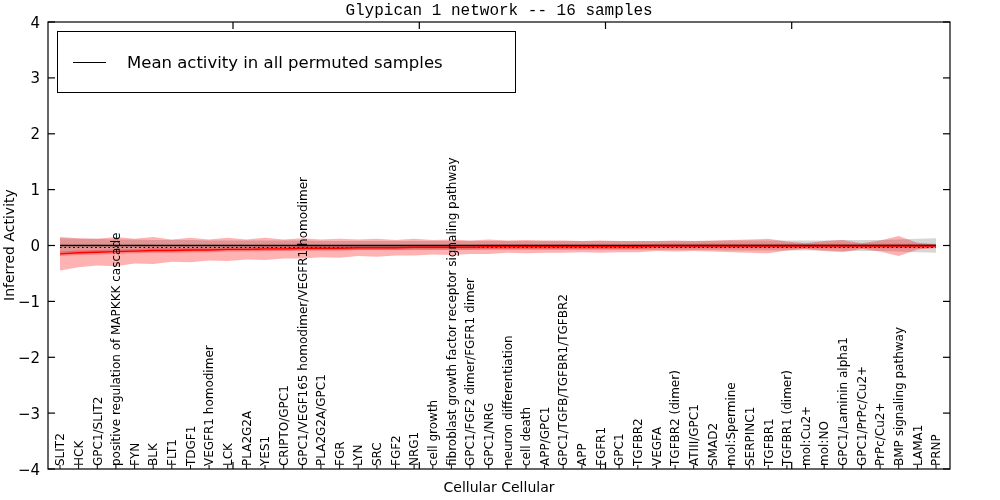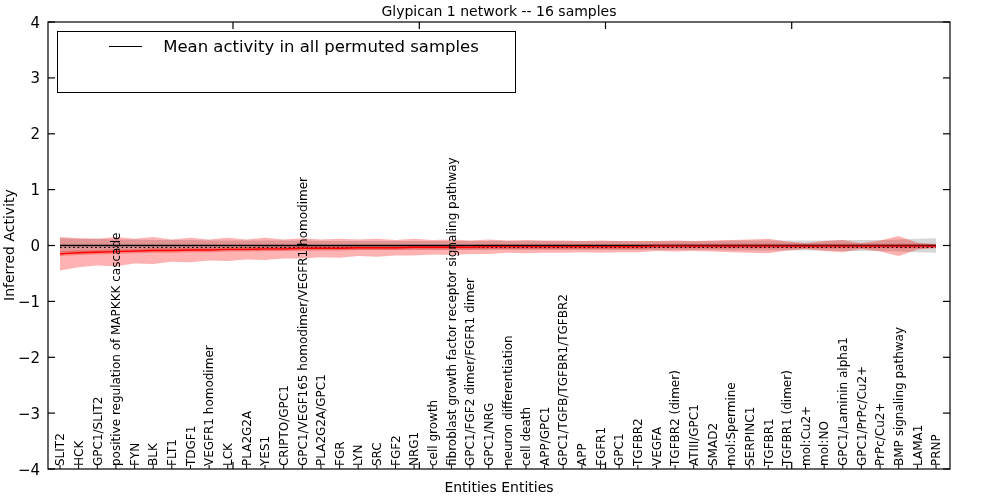--- a/index.html
+++ b/index.html
@@ -4,35 +4,35 @@
 <style>
   html,body { margin:0; padding:0; background:#fff; }
   .figure {
     position:relative; width:1000px; height:500px; background:#ffffff;
     font-family:"DejaVu Sans", sans-serif; color:#000; overflow:hidden;
   }
   .figure svg { position:absolute; left:0; top:0; }
   svg text { font-family:"DejaVu Sans", sans-serif; fill:#000000; }
   .title {
     position:absolute; left:48px; width:902px; top:1px; text-align:center;
-    font-size:14px; line-height:20px;
+    font-size:16px; line-height:20px;font-family:Liberation Mono, monospace;
   }
   .ylabel {
     position:absolute; left:1px; top:22px; height:447px; width:18px;
     writing-mode:vertical-rl; transform:rotate(180deg);
     text-align:center; font-size:14px; white-space:nowrap;
   }
   .xlabel {
     position:absolute; left:48px; width:902px; top:479px; text-align:center;
     font-size:14px;
   }
   .legend {
     position:absolute; left:57px; top:31px; width:459px; height:62px;
     background:#ffffff; border:1.6px solid #000;
-    display:flex; flex-direction:row; justify-content:space-evenly;
+    display:flex; flex-direction:column; justify-content:space-evenly;
     box-sizing:border-box;
   }
   .legend-row { display:flex; align-items:center; height:28px; }
   .legend-line { display:inline-block; width:33px; height:0; border-top:1.6px solid #000; margin-left:15px; flex:none; }
   .legend-text { margin-left:21px; font-size:16.5px; white-space:nowrap; }
 </style>
 </head>
 <body>
 
 <div class="figure">
@@ -171,20 +171,20 @@
       <text x="884.3" y="466" font-size="12" text-anchor="start" transform="rotate(-90 884.3 466)">PrPc/Cu2+</text>
       <line x1="898.7" y1="465" x2="898.7" y2="469" stroke="#000000" stroke-width="1"></line>
       <text x="902.9" y="466" font-size="12" text-anchor="start" transform="rotate(-90 902.9 466)">BMP signaling pathway</text>
       <line x1="917.4" y1="465" x2="917.4" y2="469" stroke="#000000" stroke-width="1"></line>
       <text x="921.6" y="466" font-size="12" text-anchor="start" transform="rotate(-90 921.6 466)">LAMA1</text>
       <line x1="936.0" y1="465" x2="936.0" y2="469" stroke="#000000" stroke-width="1"></line>
       <text x="940.2" y="466" font-size="12" text-anchor="start" transform="rotate(-90 940.2 466)">PRNP</text>
     </svg>
   <div class="title">Glypican 1 network -- 16 samples</div>
   <div class="ylabel">Inferred Activity</div>
-  <div class="xlabel">Entities Entities</div>
+  <div class="xlabel">Cellular Cellular</div>
   <div class="legend">
     <div class="legend-row">
       <span class="legend-line" id="legend-line-0" style="border-top-color: rgb(0, 0, 0);"></span>
       <span class="legend-text">Mean activity in all permuted samples</span>
     </div>
   </div>
 </div>
 
 </body></html>

